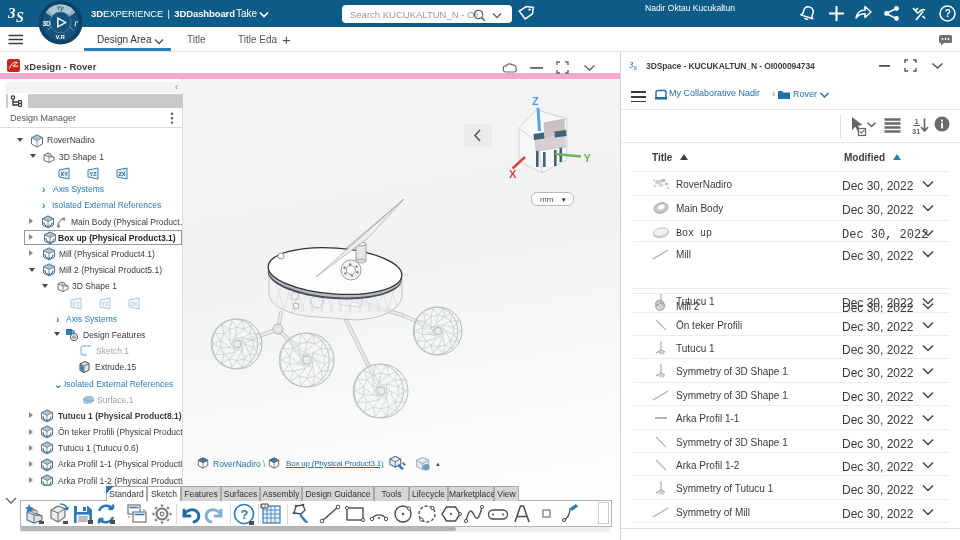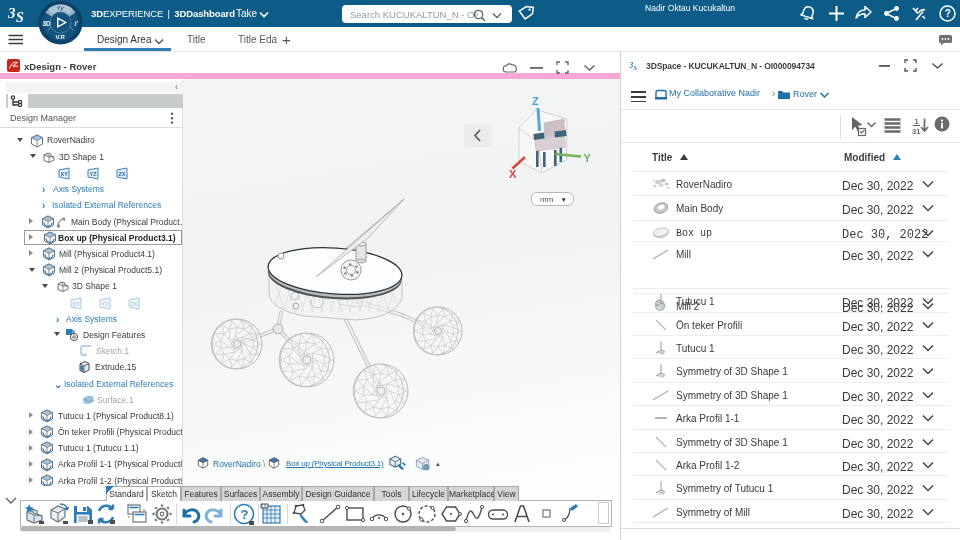--- a/index.html
+++ b/index.html
@@ -292,37 +292,37 @@
         <path d="M2 5 L8 7 L13 7" fill="none" stroke="#7aa6c2" stroke-width="0.8"></path>
       </svg>
       <div class="trow gray" style="left:97px;top:266px;">Surface.1</div>
 <div class="arr-r" style="left:29px;top:283px;"></div>
       <svg class="abs" style="left:40px;top:279.9px;" width="14" height="14" viewBox="0 0 14 14">
         <path d="M7 1 L12.5 3.8 L12.5 10 L7 13 L1.5 10 L1.5 3.8 Z" fill="#ffffff" stroke="#6a6f73" stroke-width="1"></path>
         <path d="M1.5 3.8 L7 6.5 L12.5 3.8 L7 1 Z" fill="#9fc6de" stroke="#6a6f73" stroke-width="0.8"></path>
         <path d="M7 6.5 L7 13" stroke="#6a6f73" stroke-width="0.8"></path>
         <path d="M3 7.2 A4 4 0 0 0 11 7.6" fill="none" stroke="#2f7cb2" stroke-width="1.2"></path>
       </svg>
-      <div class="trow " style="left:58px;top:282px;">Tutucu 1 (Physical Product8.1)</div>
+      <div class="trow " style="left:58px;top:282px;font-weight:bold;">Tutucu 1 (Physical Product8.1)</div>
 <div class="arr-r" style="left:29px;top:300px;"></div>
       <svg class="abs" style="left:40px;top:296.1px;" width="14" height="14" viewBox="0 0 14 14">
         <path d="M7 1 L12.5 3.8 L12.5 10 L7 13 L1.5 10 L1.5 3.8 Z" fill="#ffffff" stroke="#6a6f73" stroke-width="1"></path>
         <path d="M1.5 3.8 L7 6.5 L12.5 3.8 L7 1 Z" fill="#9fc6de" stroke="#6a6f73" stroke-width="0.8"></path>
         <path d="M7 6.5 L7 13" stroke="#6a6f73" stroke-width="0.8"></path>
         <path d="M3 7.2 A4 4 0 0 0 11 7.6" fill="none" stroke="#2f7cb2" stroke-width="1.2"></path>
       </svg>
       <div class="trow " style="left:58px;top:298px;">Ön teker Profili (Physical Product…</div>
 <div class="arr-r" style="left:29px;top:316px;"></div>
       <svg class="abs" style="left:40px;top:312.3px;" width="14" height="14" viewBox="0 0 14 14">
         <path d="M7 1 L12.5 3.8 L12.5 10 L7 13 L1.5 10 L1.5 3.8 Z" fill="#ffffff" stroke="#6a6f73" stroke-width="1"></path>
         <path d="M1.5 3.8 L7 6.5 L12.5 3.8 L7 1 Z" fill="#9fc6de" stroke="#6a6f73" stroke-width="0.8"></path>
         <path d="M7 6.5 L7 13" stroke="#6a6f73" stroke-width="0.8"></path>
         <path d="M3 7.2 A4 4 0 0 0 11 7.6" fill="none" stroke="#2f7cb2" stroke-width="1.2"></path>
       </svg>
-      <div class="trow " style="left:58px;top:314px;">Tutucu 1 (Tutucu 1.1)</div>
+      <div class="trow " style="left:58px;top:314px;">Tutucu 1 (Tutucu 0.6)</div>
 <div class="arr-r" style="left:29px;top:332px;"></div>
       <svg class="abs" style="left:40px;top:328.5px;" width="14" height="14" viewBox="0 0 14 14">
         <path d="M7 1 L12.5 3.8 L12.5 10 L7 13 L1.5 10 L1.5 3.8 Z" fill="#ffffff" stroke="#6a6f73" stroke-width="1"></path>
         <path d="M1.5 3.8 L7 6.5 L12.5 3.8 L7 1 Z" fill="#9fc6de" stroke="#6a6f73" stroke-width="0.8"></path>
         <path d="M7 6.5 L7 13" stroke="#6a6f73" stroke-width="0.8"></path>
         <path d="M3 7.2 A4 4 0 0 0 11 7.6" fill="none" stroke="#2f7cb2" stroke-width="1.2"></path>
       </svg>
       <div class="trow " style="left:58px;top:330px;">Arka Profil 1-1 (Physical Product8…</div>
 <div class="arr-r" style="left:29px;top:348px;"></div>
       <svg class="abs" style="left:40px;top:344.7px;" width="14" height="14" viewBox="0 0 14 14">

